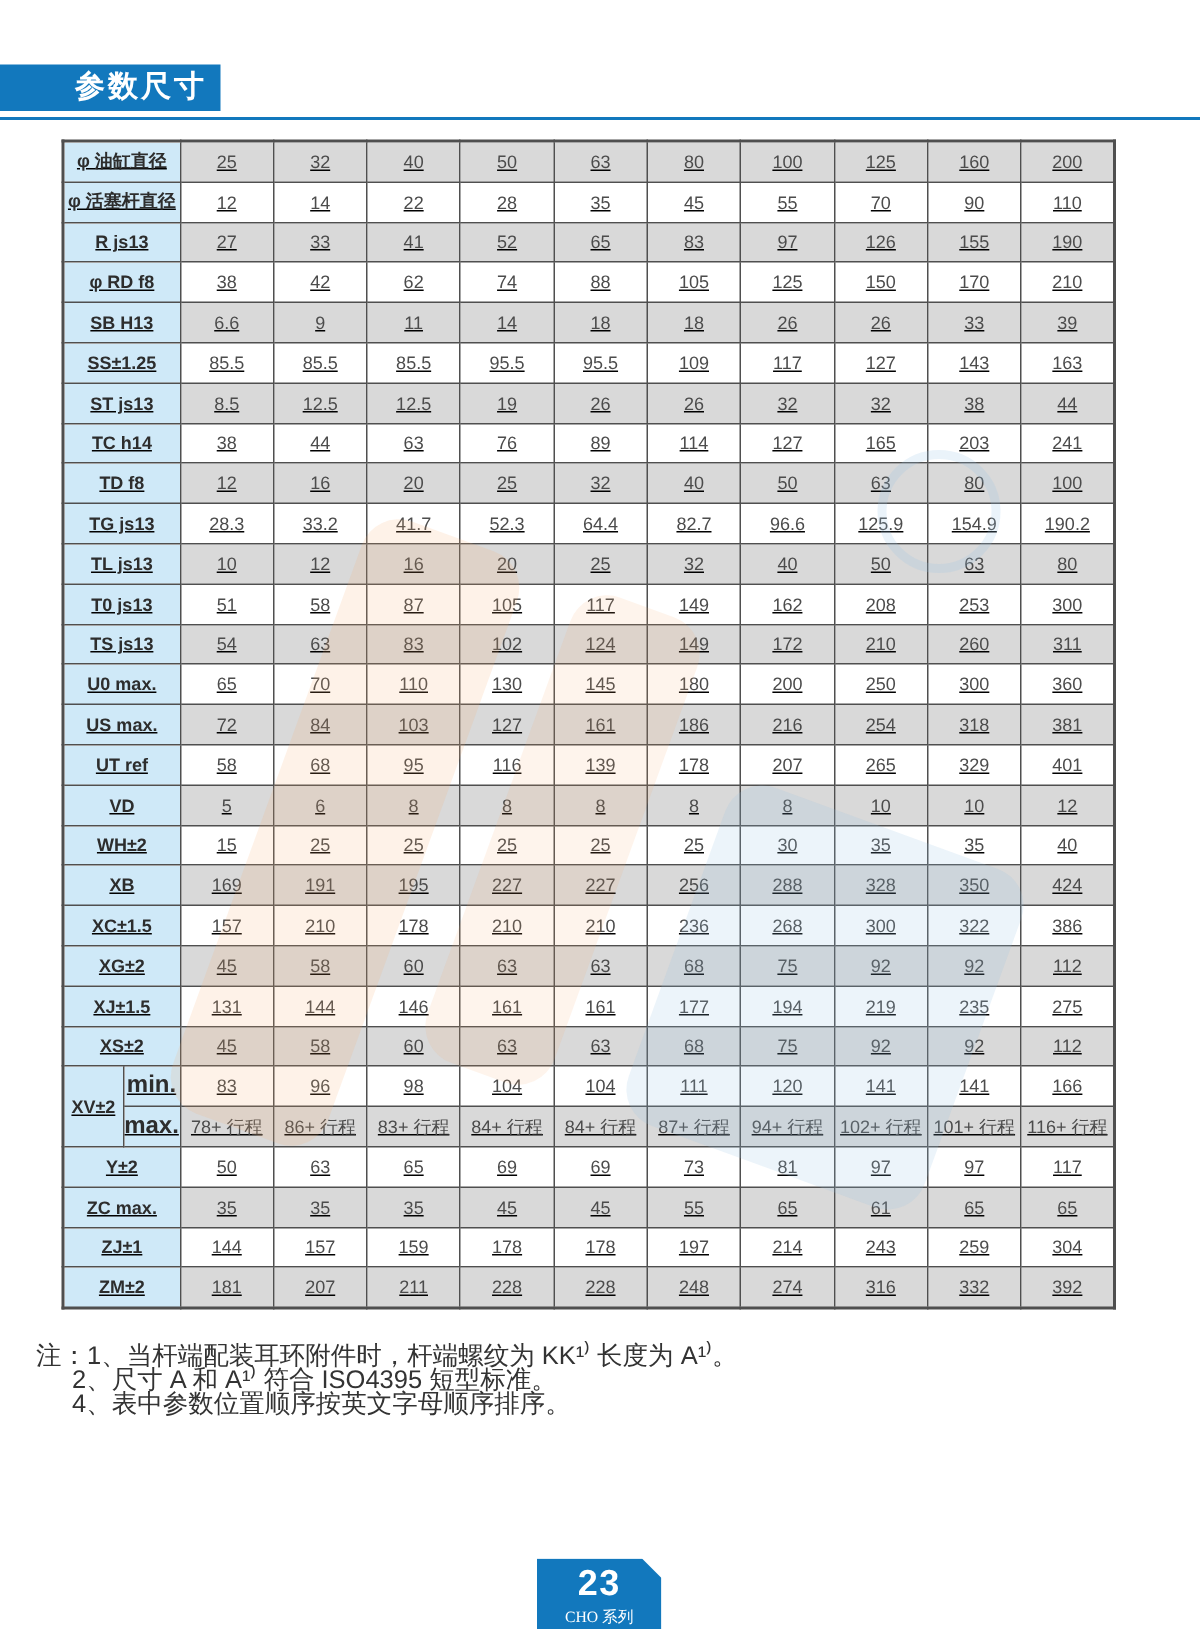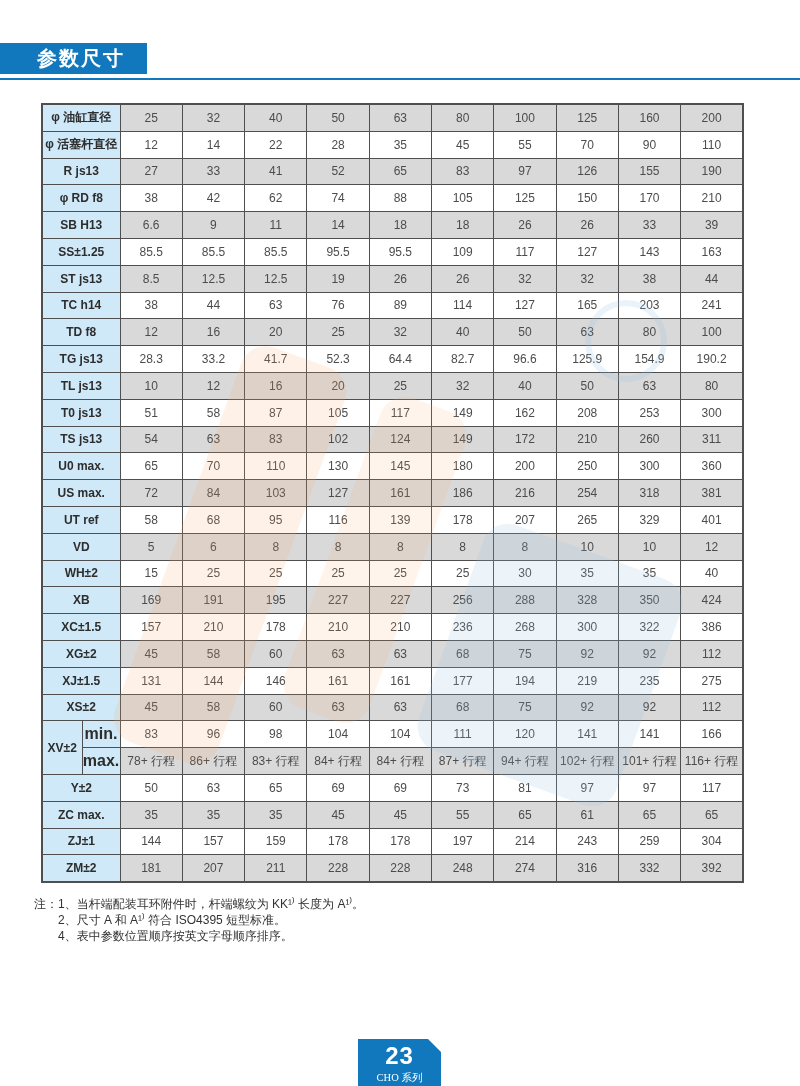--- a/index.html
+++ b/index.html
@@ -15,58 +15,59 @@
   html,body{margin:0;padding:0;}
   body{background:#ffffff;}
   .page{
     position:relative;width:800px;height:1086px;background:#ffffff;
     font-family:"Liberation Sans",sans-serif;overflow:hidden;
   }
   .section-header{
     position:absolute;left:0;top:43px;width:147px;height:31px;
     background:var(--accent-blue);color:#ffffff;
     font-size:20px;font-weight:bold;line-height:31px;
-    text-align:right;padding-right:22px;box-sizing:border-box;letter-spacing:2px;
+    text-align:right;padding-right:9px;box-sizing:border-box;letter-spacing:2px;
   }
   .header-rule{
     position:absolute;left:0;top:78px;width:800px;height:2px;
     background:var(--accent-blue);
   }
   
   .wm{position:absolute;pointer-events:none;z-index:5;border-radius:26px;}
   .wm-orange-1{left:175px;top:345px;width:110px;height:420px;background:rgba(246,172,110,0.16);transform:rotate(20deg);}
   .wm-orange-2{left:330px;top:395px;width:90px;height:330px;background:rgba(246,172,110,0.13);transform:rotate(20deg);}
   .wm-blue-1{left:445px;top:545px;width:210px;height:240px;background:rgba(150,195,230,0.18);transform:rotate(20deg);}
   .wm-blue-2{left:585px;top:300px;width:70px;height:70px;border:6px solid rgba(150,195,230,0.20);background:transparent;border-radius:50%;}
 
   table.param-table{
-    position:absolute;left:41px;top:103px;width:701px;
+    position:absolute;left:41px;top:93px;width:701px;
     border-collapse:collapse;table-layout:fixed;
     border:2px solid var(--grid-border);
+    text-decoration:underline;
   }
   .param-table col.c-label-a{width:40px;}
   .param-table col.c-label-b{width:38px;}
   .param-table col.c-data{width:62.3px;}
   .param-table th,.param-table td{
     border:1px solid var(--grid-border);
     height:25.8px;padding:0;text-align:center;vertical-align:middle;
     white-space:nowrap;overflow:hidden;
   }
   .param-table th{
     background:var(--label-bg);color:var(--label-text);
     font-size:12px;font-weight:bold;
   }
   .param-table th.sub{font-size:16px;}
   .param-table td{font-size:12px;color:var(--value-text);font-weight:normal;}
   tr.shade td{background:var(--row-gray);}
   tr.plain td{background:var(--row-white);}
 
   .notes{
-    position:absolute;left:34px;top:896px;
-    font-size:12px;color:var(--note-text);line-height:16px;
+    position:absolute;left:24px;top:896px;
+    font-size:17px;color:var(--note-text);line-height:16px;
   }
   .note-line.indent{margin-left:24px;}
 
   .footer-tab{
     position:absolute;left:358px;top:1039px;width:83px;height:47px;
     background:var(--accent-blue);color:#ffffff;text-align:center;
     clip-path:polygon(0 0,70px 0,83px 13px,83px 47px,0 47px);
   }
   .page-num{font-size:24px;font-weight:bold;margin-top:3px;letter-spacing:1px;}
   .series{font-size:10.5px;margin-top:1px;font-family:Liberation Serif, serif;}

